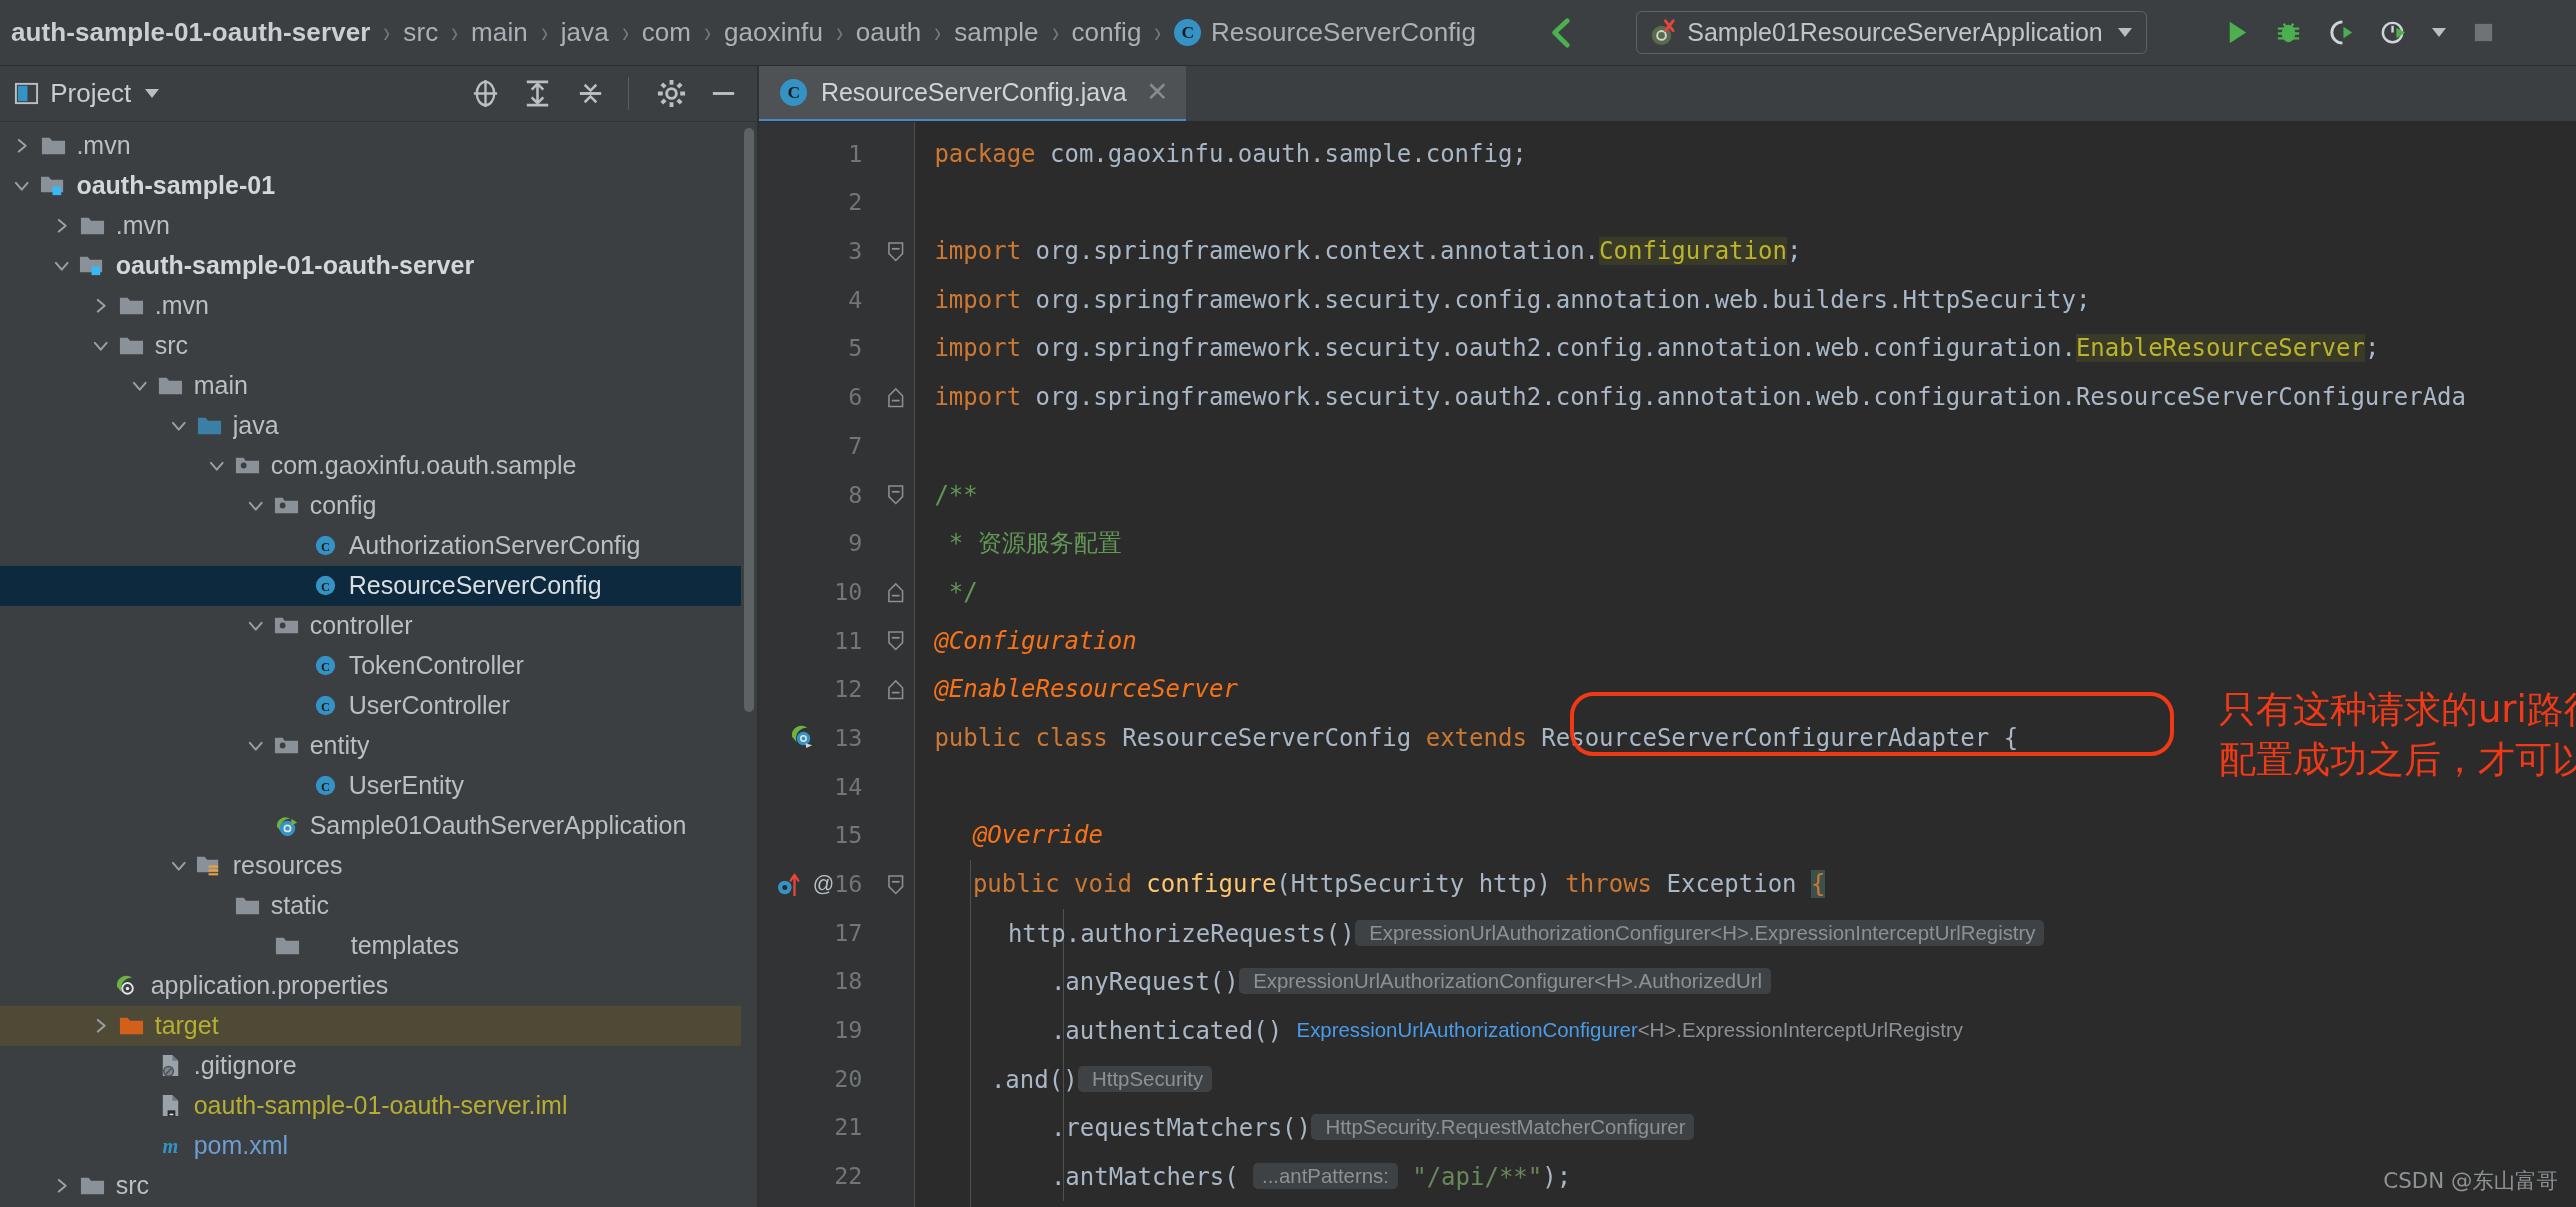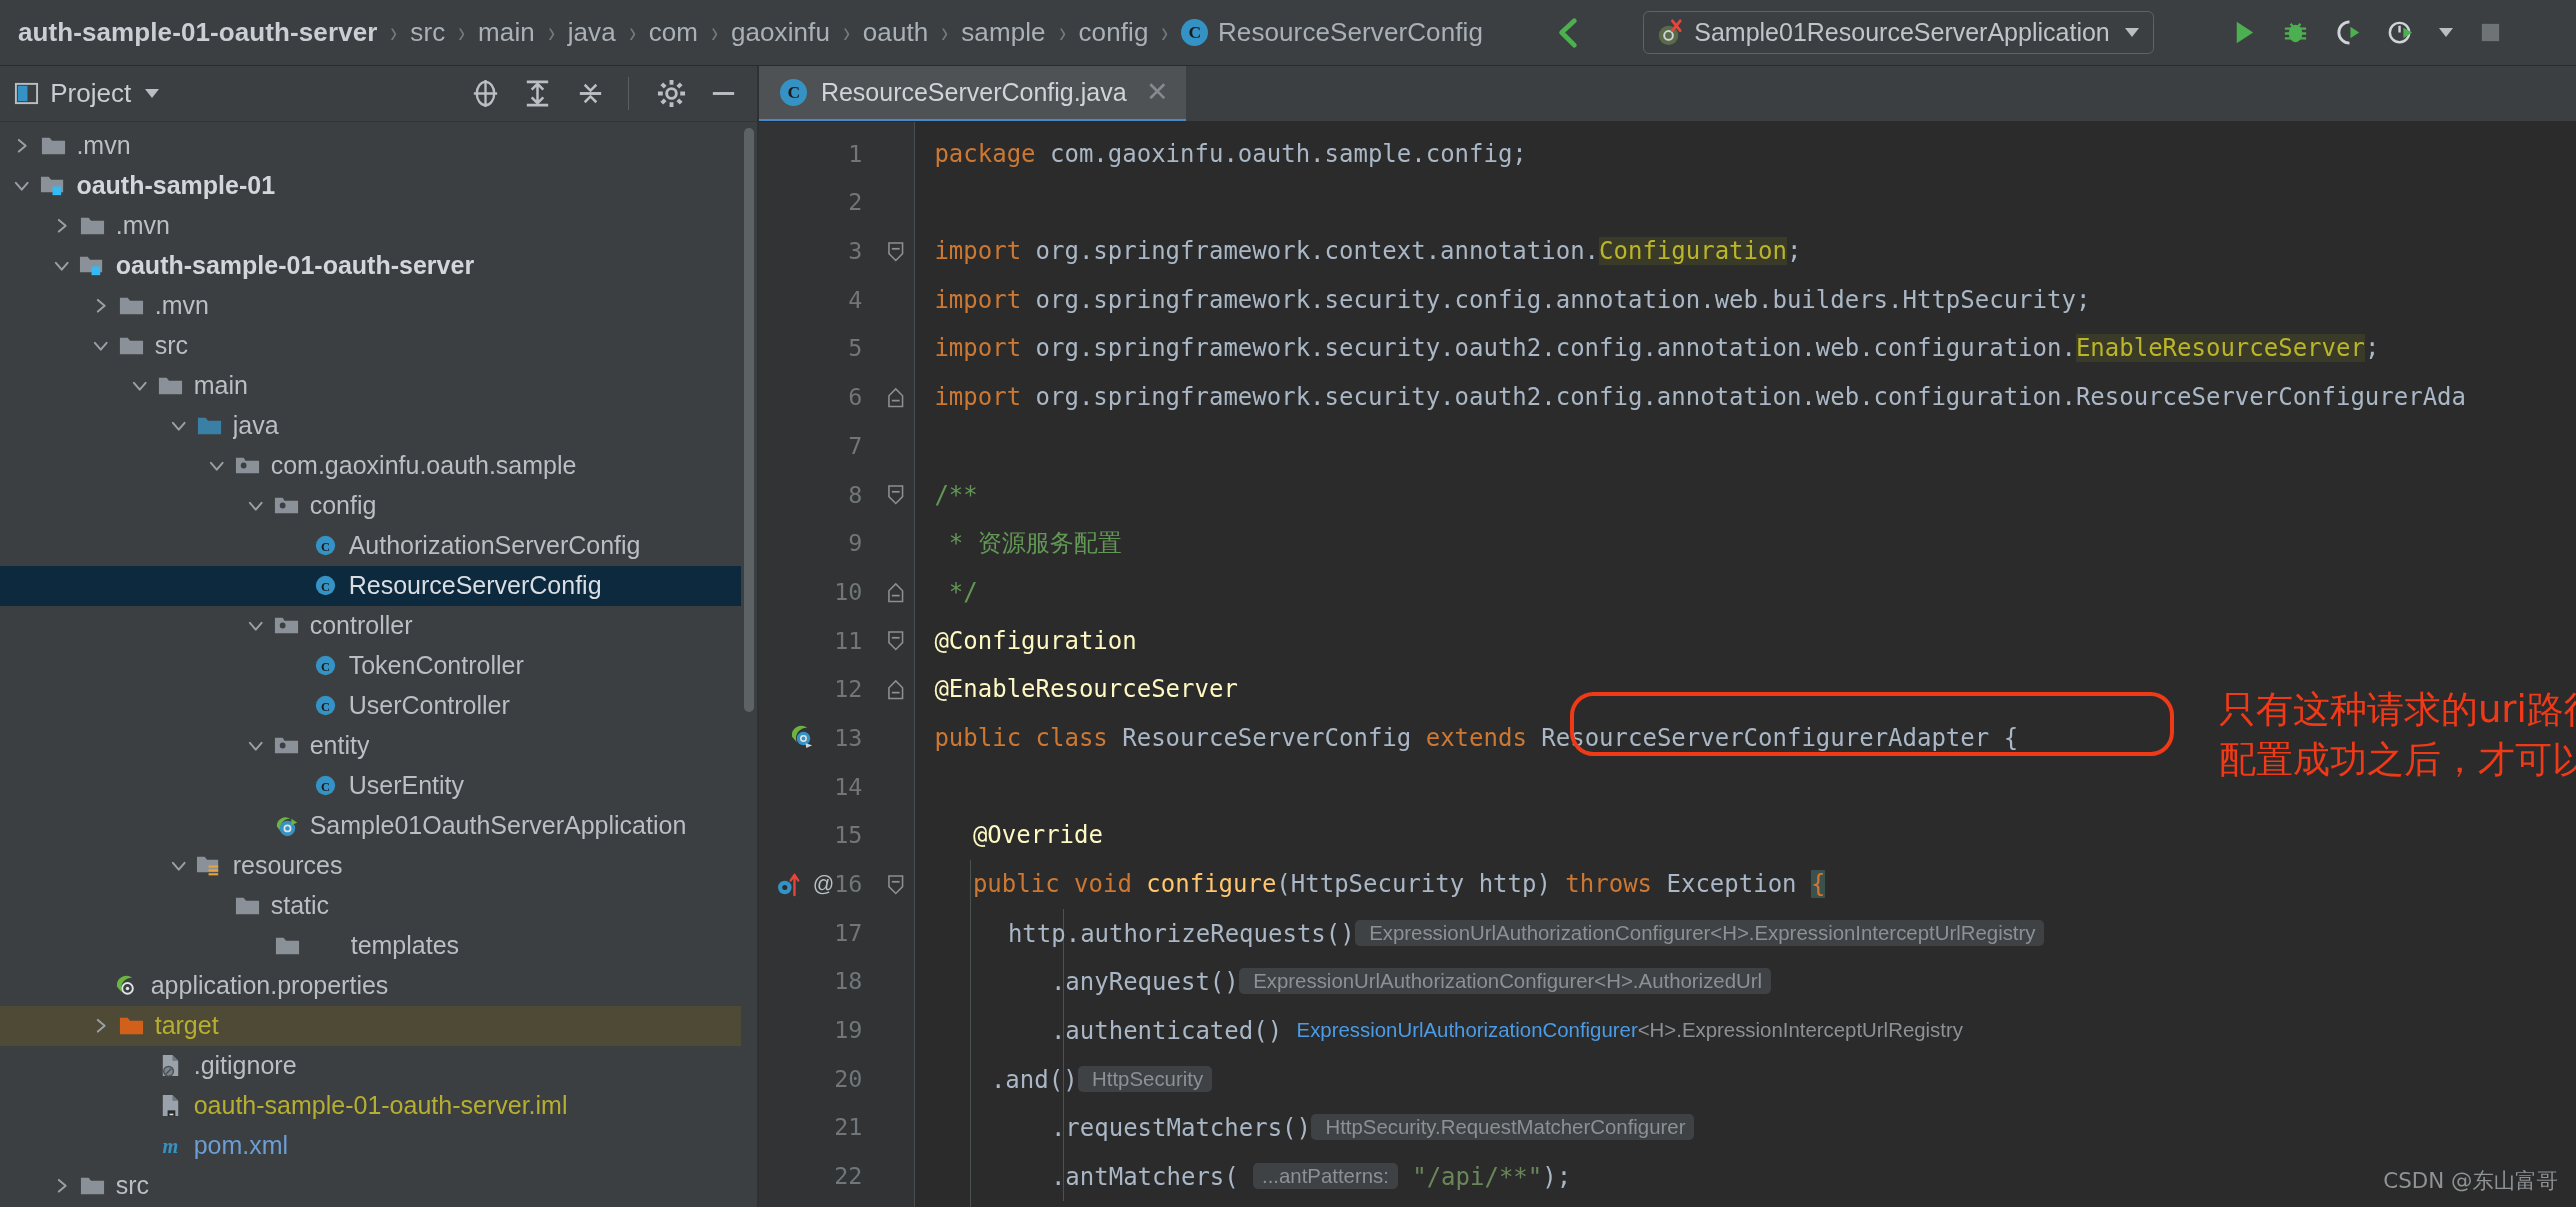--- a/index.html
+++ b/index.html
@@ -15,21 +15,21 @@
     background: #3c3f41;
     display: flex; flex-direction: column;
   }
 
   
   .toolbar {
     height: 66px;
     background: #3c3f41;
     border-bottom: 1px solid #2b2b2b;
     display: flex; align-items: center;
-    padding-left: 16px;
+    padding-left: 9px;
     flex: 0 0 66px;
     position: relative;
     gap: 44px;
   }
   .breadcrumb { display: flex; align-items: center; white-space: nowrap; }
   .crumb {
     font-size: 26px; color: #a9b1b8; padding: 0 1.9px;
     letter-spacing: 0.1px;
   }
   .crumb.bold { font-weight: bold; color: #c9cfd4; }
@@ -160,21 +160,21 @@
     position: absolute; right: 13.6px;
     font-family: "DejaVu Sans Mono", monospace;
     font-size: 23.4px; color: #707679;
     line-height: 49px; height: 49px;
   }
   .cl {
     position: absolute; left: 0; height: 49px; line-height: 49px;
     white-space: pre; color: #a9b7c6;
   }
   .kw { color: #cc7832; }
-  .ann { color: #fef9c3; }
+  .ann { color: #f97316; font-style: italic; }
   .str { color: #6a8759; }
   .cmt { color: #629755; }
   .hlw { background: #3a3a28; color: #bbb529; text-align: right; }
   .brace-hl { background: #3b514d; color: #cc7832; }
   .hint {
     background: #3f4244; color: #8c9196; font-size: 20.4px;
     padding: 1.9px 8.8px; border-radius: 4.9px; vertical-align: 1.9px;
     font-family: "Liberation Sans", sans-serif;
     margin-top: 47px;
   }

